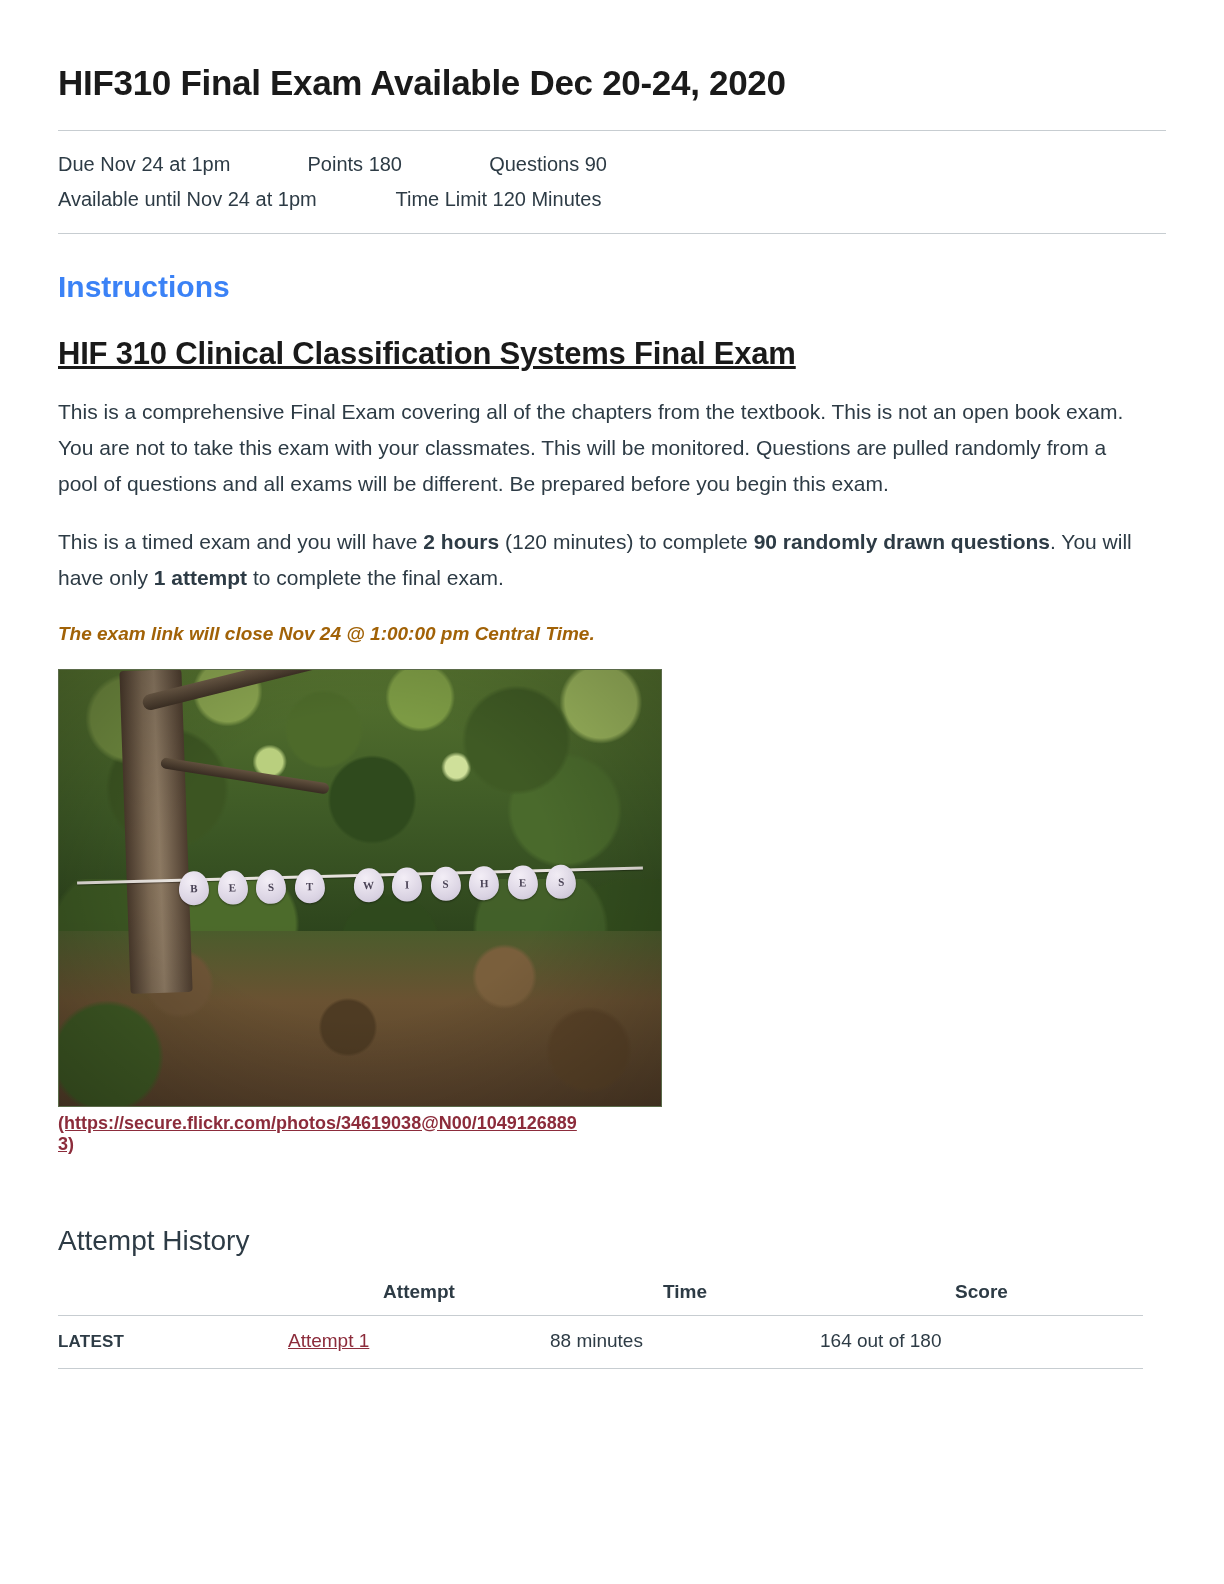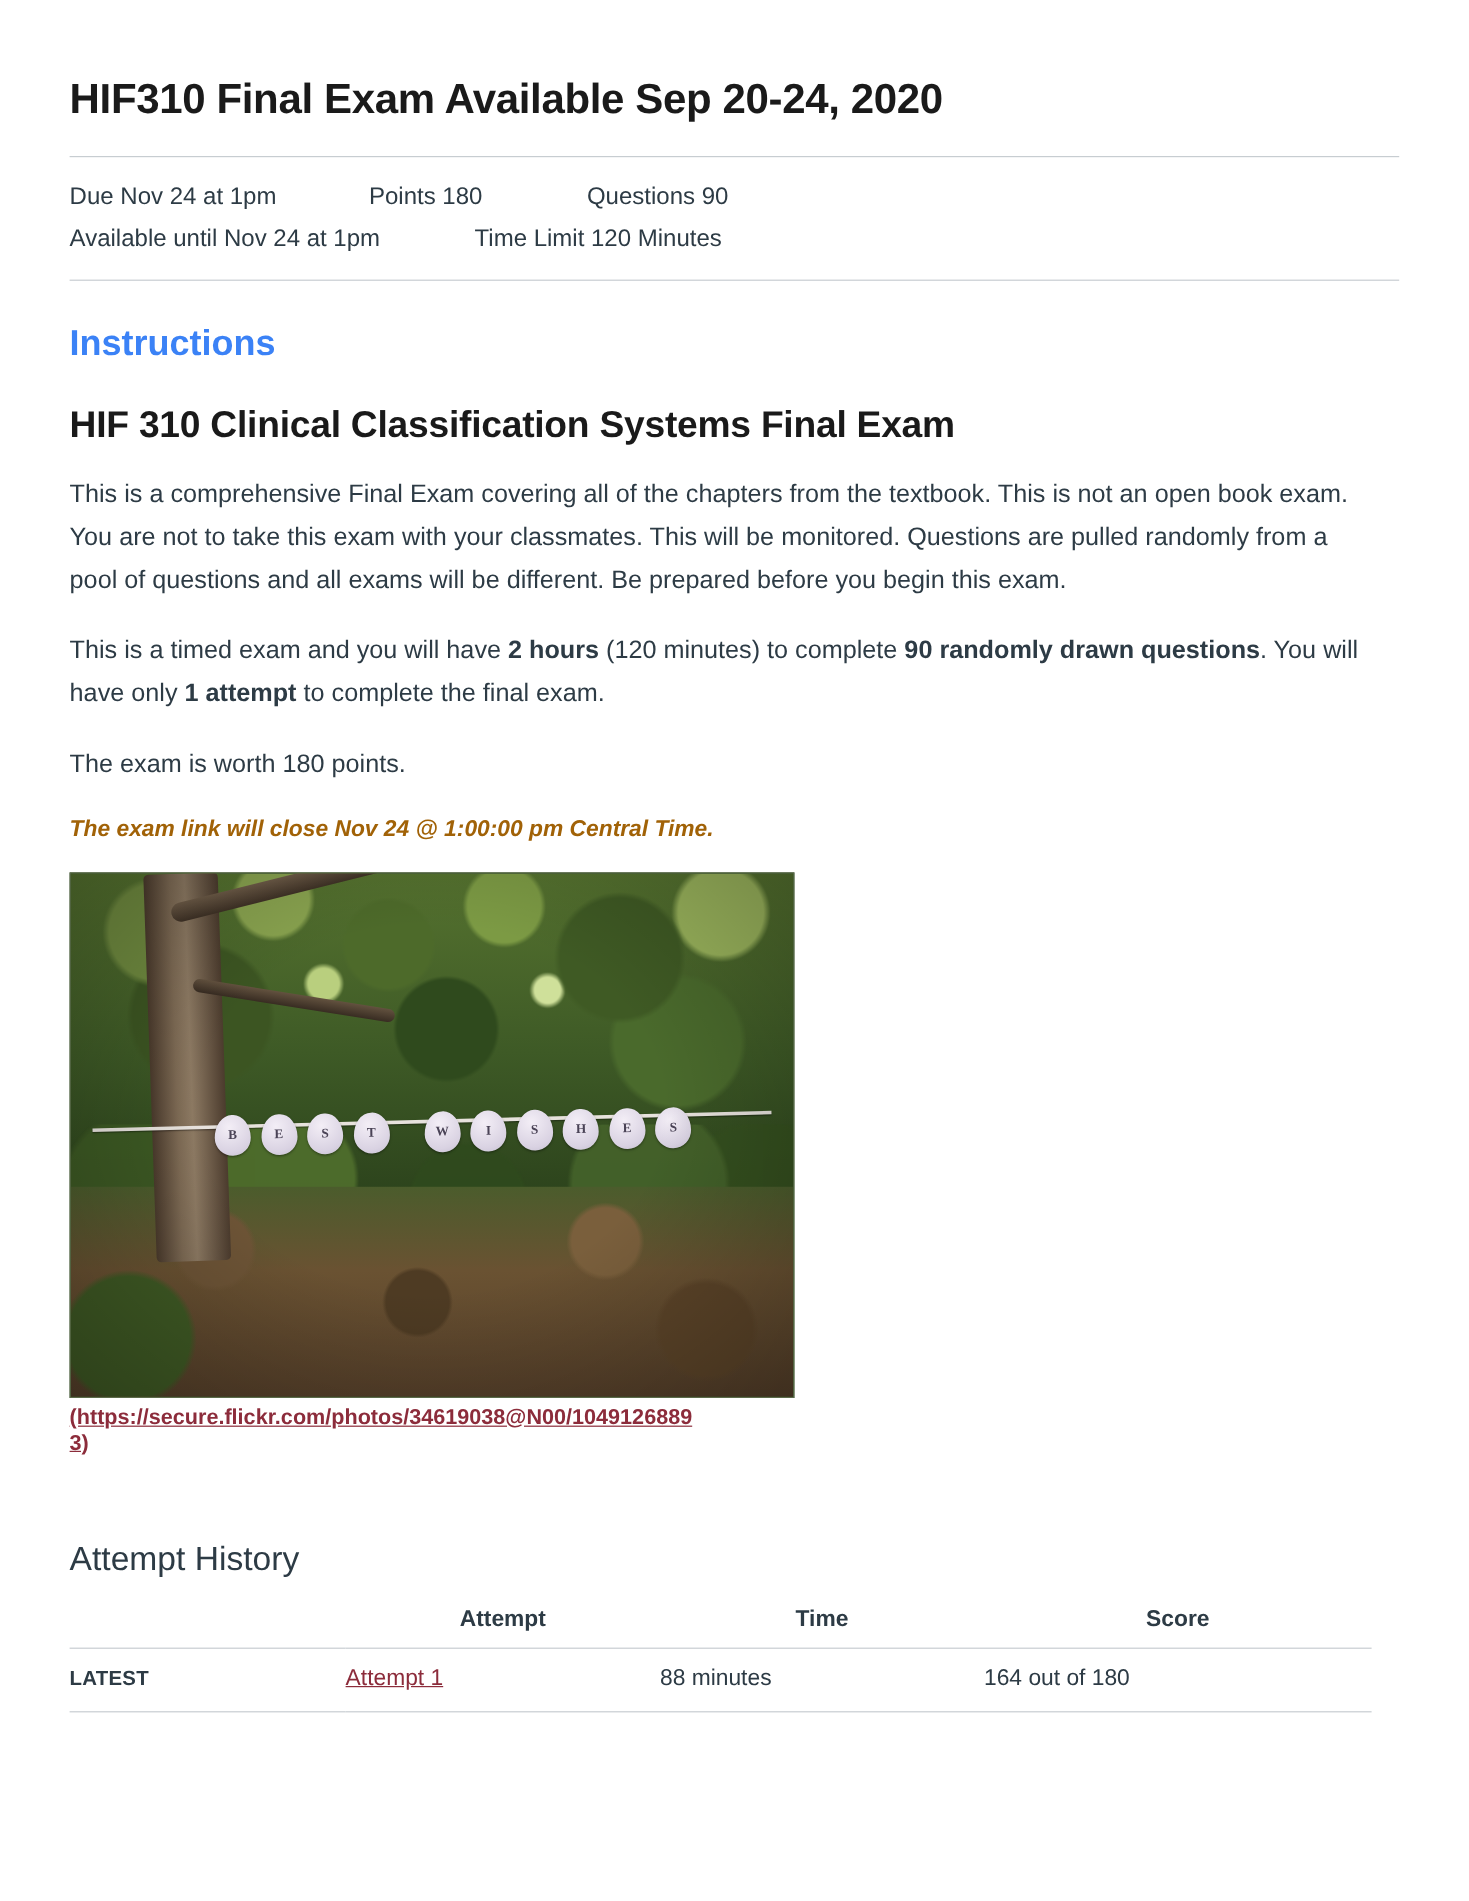--- a/index.html
+++ b/index.html
@@ -63,20 +63,21 @@
     font-weight: bold;
     color: #3b82f6;
     margin: 36px 0 0 0;
   }
   h3.exam-heading {
     font-size: 31px;
     font-weight: bold;
     color: #1a1a1a;
     margin: 32px 0 0 0;
     letter-spacing: -0.2px;
+    text-decoration: underline;
   }
   p.body-text {
     font-size: 21px;
     line-height: 1.72;
     margin: 22px 0 0 0;
     color: #2d3b45;
     max-width: 1085px;
   }
   p.body-text b { font-weight: bold; }
   p.close-note {
@@ -266,21 +267,21 @@
     color: #8c2c3b;
     font-weight: normal;
     text-decoration: underline;
   }
 </style>
 </head>
 <body>
 
 <div class="page">
 
-  <h1 class="quiz-title">HIF310 Final Exam Available Sep 20-24, 2020</h1>
+  <h1 class="quiz-title">HIF310 Final Exam Available Dec 20-24, 2020</h1>
 
   <hr class="rule">
 
   <div class="meta">
     <span class="meta-row">
       <span class="meta-label">Due</span>
       <span class="meta-value">Nov 24 at 1pm</span>
       <span class="meta-gap-1"></span>
       <span class="meta-label">Points</span>
       <span class="meta-value">180</span>
@@ -302,21 +303,20 @@
   <h2 class="instructions">Instructions</h2>
 
   <h3 class="exam-heading">HIF 310 Clinical Classification Systems Final Exam</h3>
 
   <p class="body-text">This is a comprehensive Final Exam covering all of the chapters from the textbook. This is not an open book exam.  You are not to take this exam with your classmates. This will be monitored. Questions are pulled randomly from a pool of questions and all exams will be different. Be prepared before you begin this exam.</p>
 
   <p class="body-text">
     <span>This is a timed exam and you will have </span><b>2 hours</b><span> (120 minutes) to complete </span><b>90 randomly drawn questions</b><span>. You will have only </span><b>1 attempt</b><span> to complete the final exam.</span>
   </p>
 
-  <p class="body-text">The exam is worth 180 points.</p>
 
   <p class="close-note">The exam link will close Nov 24 @ 1:00:00 pm Central Time.</p>
 
   <div class="photo-wrap">
     <div class="photo">
       <div class="canopy"></div>
       <div class="shrub"></div>
       <div class="ground"></div>
       <div class="trunk"></div>
       <div class="branch"></div>

